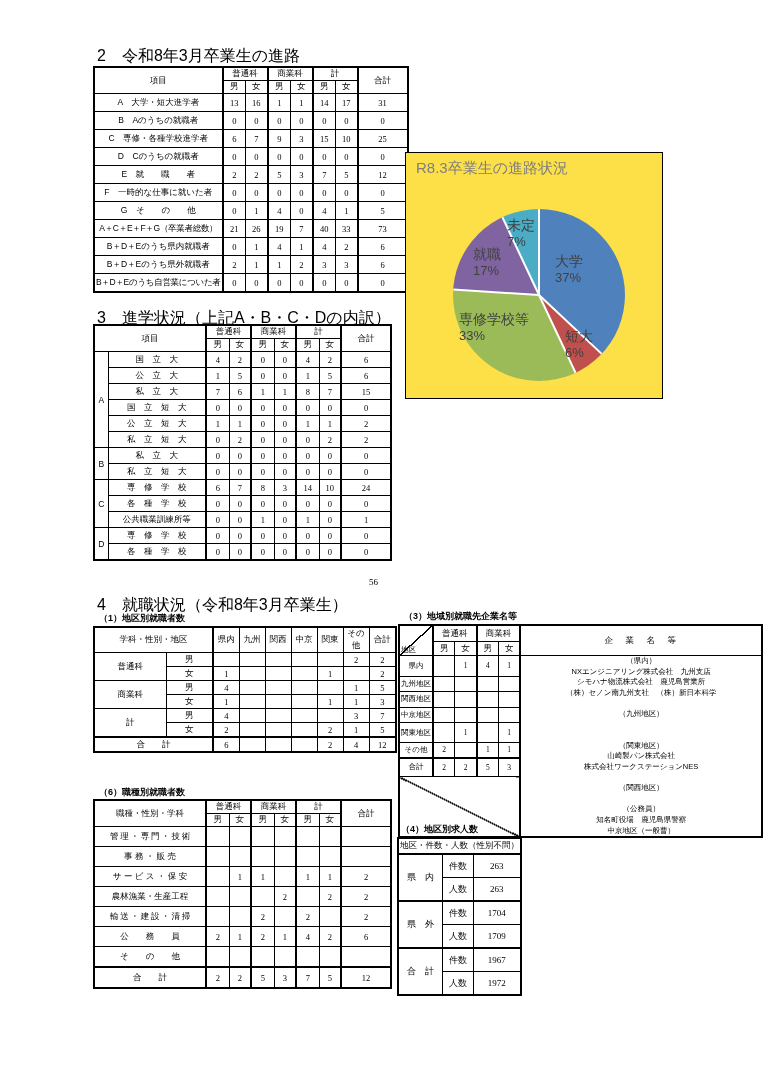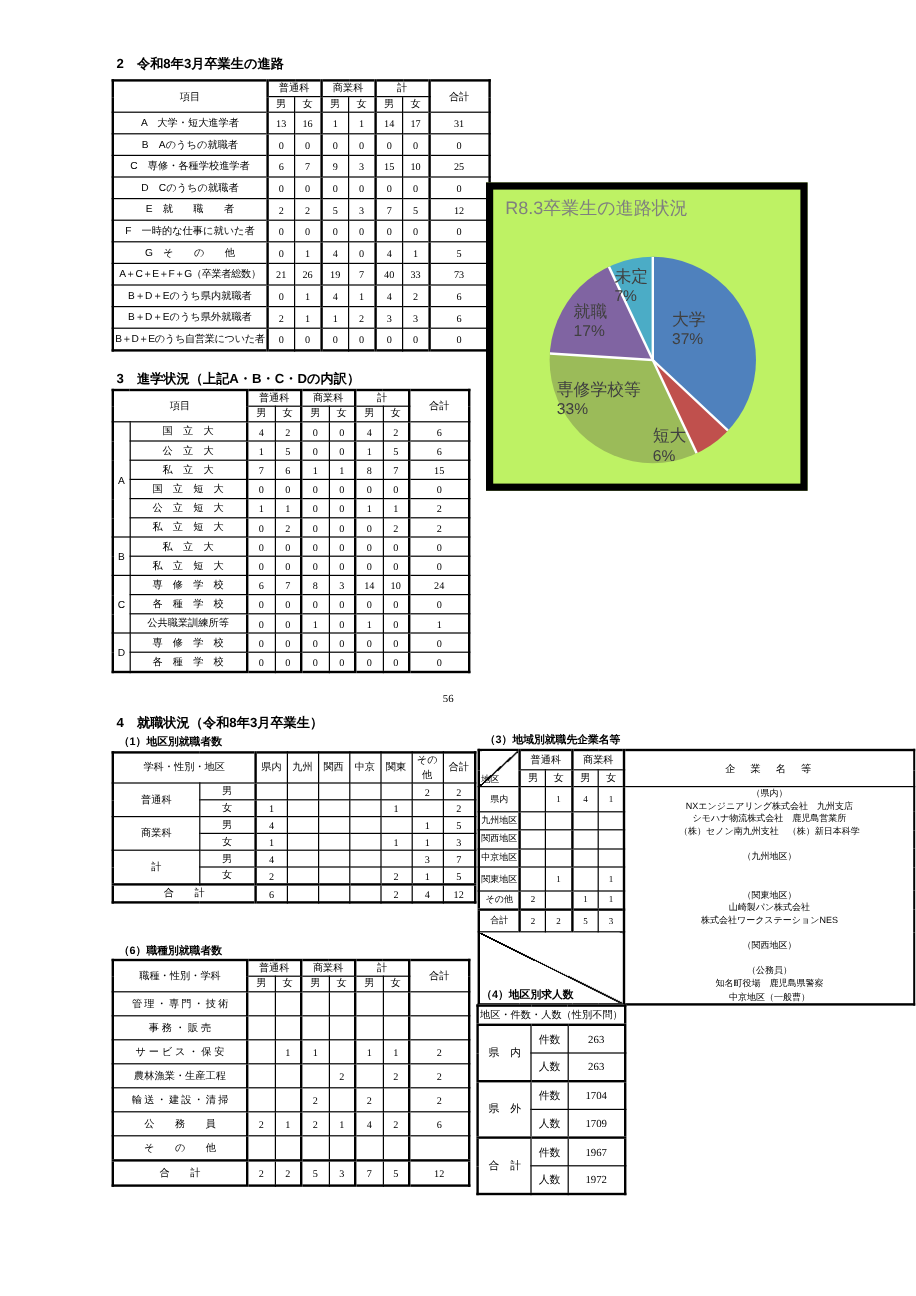--- a/index.html
+++ b/index.html
@@ -1,18 +1,18 @@
 <!DOCTYPE html>
 <html><head>
 <meta charset="utf-8">
 <style>
   html,body{margin:0;padding:0;background:#fff;}
   .page{position:relative;width:763px;height:1080px;background:#fff;overflow:hidden;
         font-family:"Liberation Sans","DejaVu Sans",sans-serif;color:#000;}
-  .sec-title{position:absolute;font-size:11px;font-weight:bold;white-space:nowrap;}
+  .sec-title{position:absolute;font-size:16px;font-weight:normal;white-space:nowrap;}
   .sub-title{position:absolute;font-size:9px;font-weight:bold;white-space:nowrap;}
   .t{position:absolute;border-collapse:collapse;table-layout:fixed;border:2px solid #000;background:#fff;}
   .t th,.t td{border:1px solid #000;padding:0 1px;text-align:center;vertical-align:middle;
               font-weight:normal;font-size:8.5px;overflow:hidden;}
   .t thead th{font-size:8.5px;}
   .hb{border-left:2px solid #000 !important;}
   .sumrow th,.sumrow td{border-top:2px solid #000;}
   .grp th,.grp td{border-top:2px solid #000;}
   .lbl{text-align:left;padding-left:2px;white-space:nowrap;}
   .ctr{text-align:center;padding-left:0;margin-top:28px;}
@@ -31,21 +31,21 @@
   .corner-label{position:absolute;left:1px;bottom:0;font-size:7.5px;}
   .companies{text-align:left;vertical-align:top;padding:2px 0 0 3px;font-size:7.5px;
              white-space:nowrap;}
   .cline{height:10.6px;line-height:10.6px;}
   .comph{letter-spacing:2px;}
   .diagcell{background:linear-gradient(to top right,
             #fff calc(50% - 0.7px),#000 calc(50% - 0.7px),#000 calc(50% + 0.7px),#fff calc(50% + 0.7px));}
   .total-note{position:absolute;left:330px;top:577px;width:48px;text-align:right;
               font-family:"Liberation Serif","DejaVu Serif",serif;font-size:9px;}
   .chartbox{position:absolute;left:405px;top:152px;width:256px;height:245px;
-            border:6px solid #000000;background:#bef264;}
+            border:1px solid #000000;background:#fde047;}
   .chart-title{position:absolute;left:10px;top:6px;font-size:15px;color:#7f7f7f;white-space:nowrap;}
   .pie{position:absolute;left:47px;top:56px;width:172px;height:172px;border-radius:50%;overflow:hidden;}
   .sep{position:absolute;left:calc(50% - 1px);top:0;width:2px;height:50%;
        transform-origin:50% 100%;background:#fff;}
   .plabel{position:absolute;transform:translate(-50%,-50%);text-align:left;color:#404040;
           white-space:nowrap;line-height:1.2;}
   .pname{font-size:14px;} .ppct{font-size:13px;}
 </style>
 </head>
 <body>
@@ -202,21 +202,21 @@
         <div class="sep" style="transform: rotate(0deg);"></div>
         <div class="sep" style="transform: rotate(133.2deg);"></div>
         <div class="sep" style="transform: rotate(154.8deg);"></div>
         <div class="sep" style="transform: rotate(273.6deg);"></div>
         <div class="sep" style="transform: rotate(334.8deg);"></div>
       </div>
   <div class="plabel" style="left: 163px; top: 116px;">
         <div class="pname">大学</div>
         <div class="ppct">37%</div>
       </div>
-      <div class="plabel" style="left: 147px; top: 191px; margin-top: 22px;">
+      <div class="plabel" style="left: 173px; top: 191px;">
         <div class="pname">短大</div>
         <div class="ppct">6%</div>
       </div>
       <div class="plabel" style="left: 88px; top: 174px;">
         <div class="pname">専修学校等</div>
         <div class="ppct">33%</div>
       </div>
       <div class="plabel" style="left: 81px; top: 109px;">
         <div class="pname">就職</div>
         <div class="ppct">17%</div>

